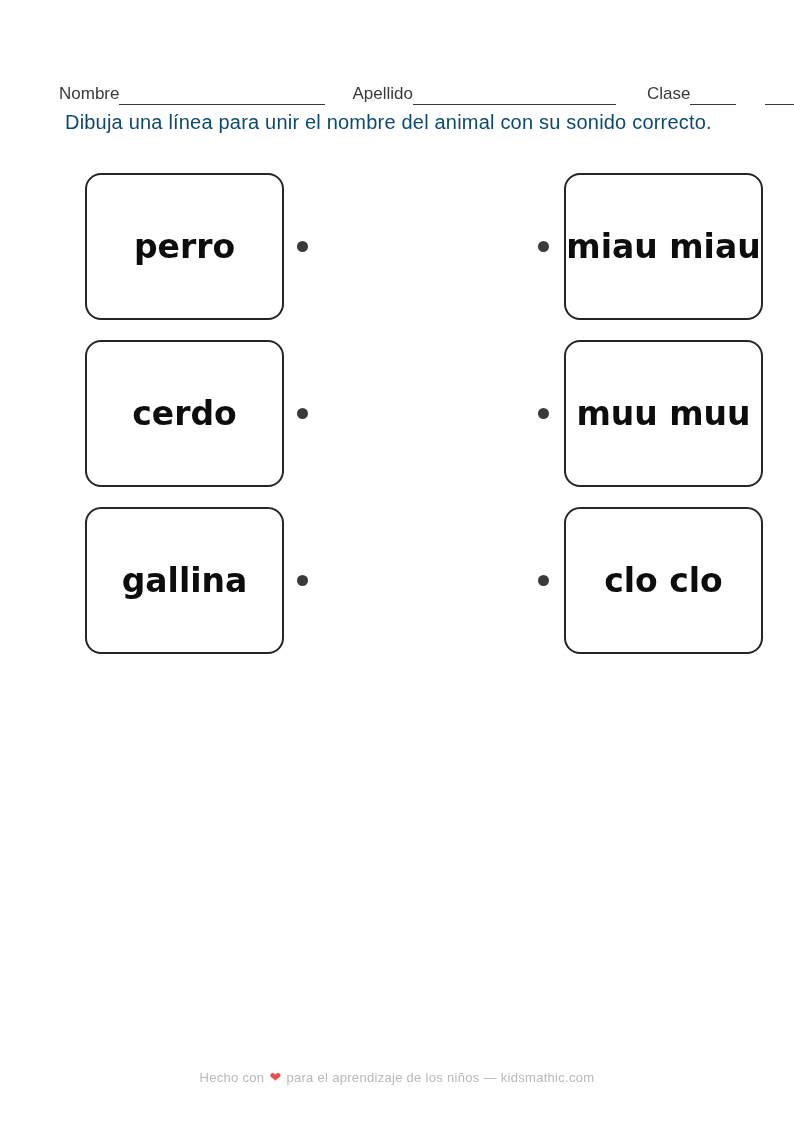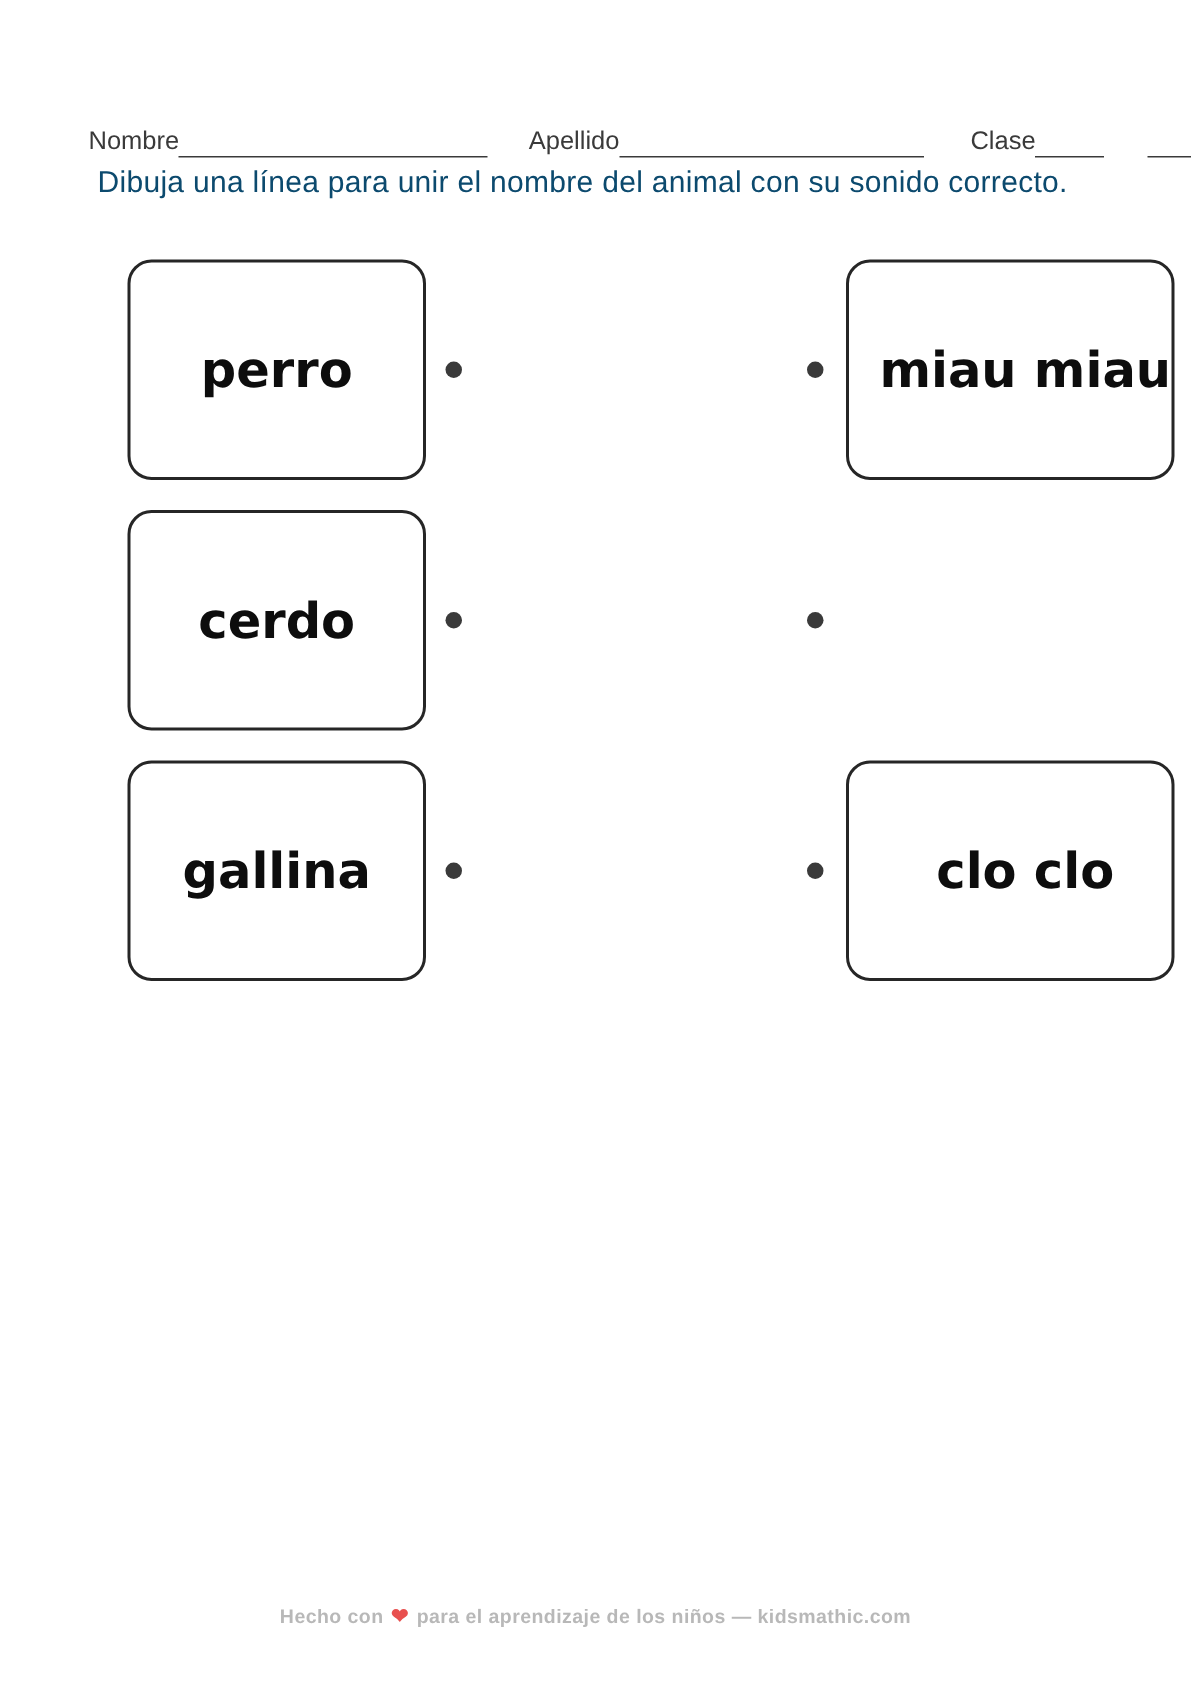--- a/index.html
+++ b/index.html
@@ -44,35 +44,35 @@
     width: 195px; height: 143px;
     background: #ffffff;
     border: 2px solid #262626;
     border-radius: 16px;
     display: flex; align-items: center; justify-content: center;
     font-family: "DejaVu Sans", sans-serif;
     font-weight: bold; font-size: 33px; color: #0d0d0d;
     white-space: nowrap;
   }
   .card.left  { left: 59px; }
-  .card.right { left: 538px; padding-left: 20px; }
+  .card.right { left: 538px; }
 
   .dot {
     position: absolute; top: 68px;
     width: 11px; height: 11px; border-radius: 50%;
     background: #3a3a3a;
   }
   .dot.left  { left: 271px; }
   .dot.right { left: 512px; }
 
   
   .footer {
     position: absolute; top: 1069px; left: 0; width: 794px;
     text-align: center;
-    font-size: 13px; color: #b8b8b8; letter-spacing: 0.3px; font-weight: bold;
+    font-size: 13px; color: #b8b8b8; letter-spacing: 0.3px;
   }
   .footer span { vertical-align: baseline; }
   .heart { color: #e8504f; margin: 0 5px; font-size: 14px; }
 </style>
 </head>
 <body>
 
 <div class="header">
   <div class="field">
     <span class="label">Nombre</span>
@@ -102,20 +102,21 @@
     <span class="dot right"></span>
     <div class="card right">miau miau</div>
   </div>
 
 
 
   <div class="row">
     <div class="card left">cerdo</div>
     <span class="dot left"></span>
     <span class="dot right"></span>
+    <div class="card right">muu muu</div>
   </div>
 
   <div class="row">
     <div class="card left">gallina</div>
     <span class="dot left"></span>
     <span class="dot right"></span>
     <div class="card right">clo clo</div>
   </div>
 
 </div>

